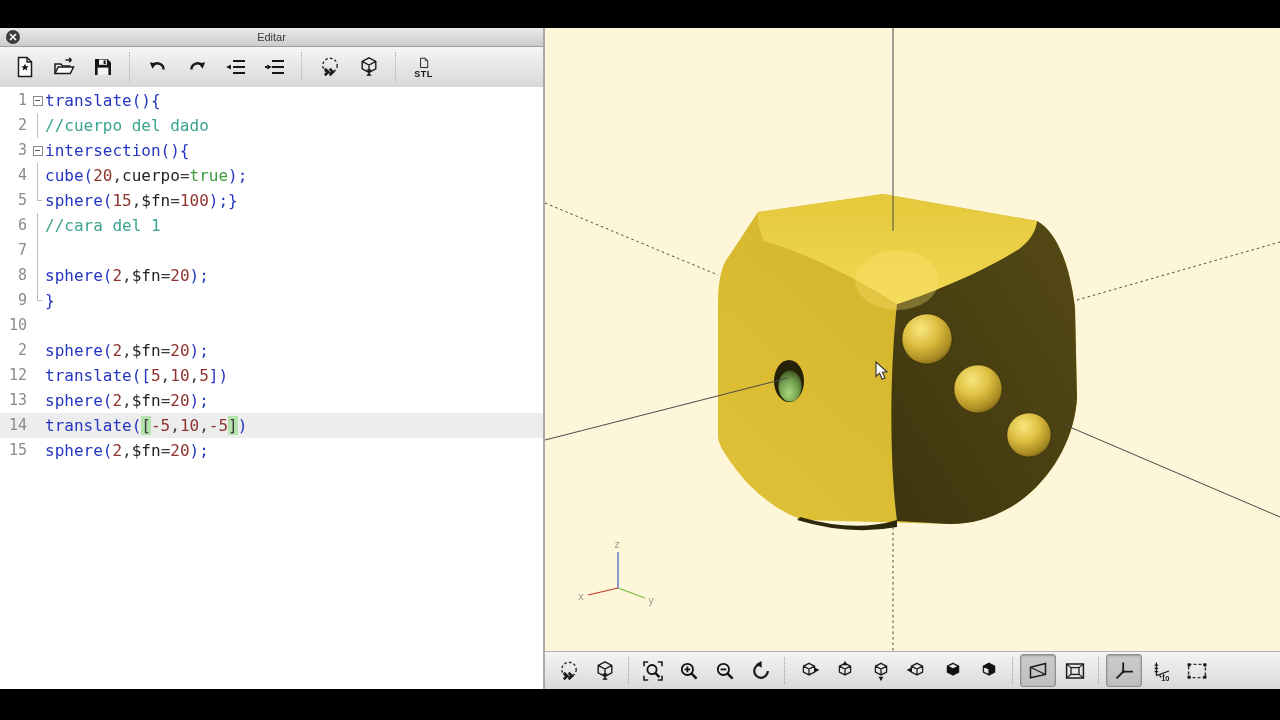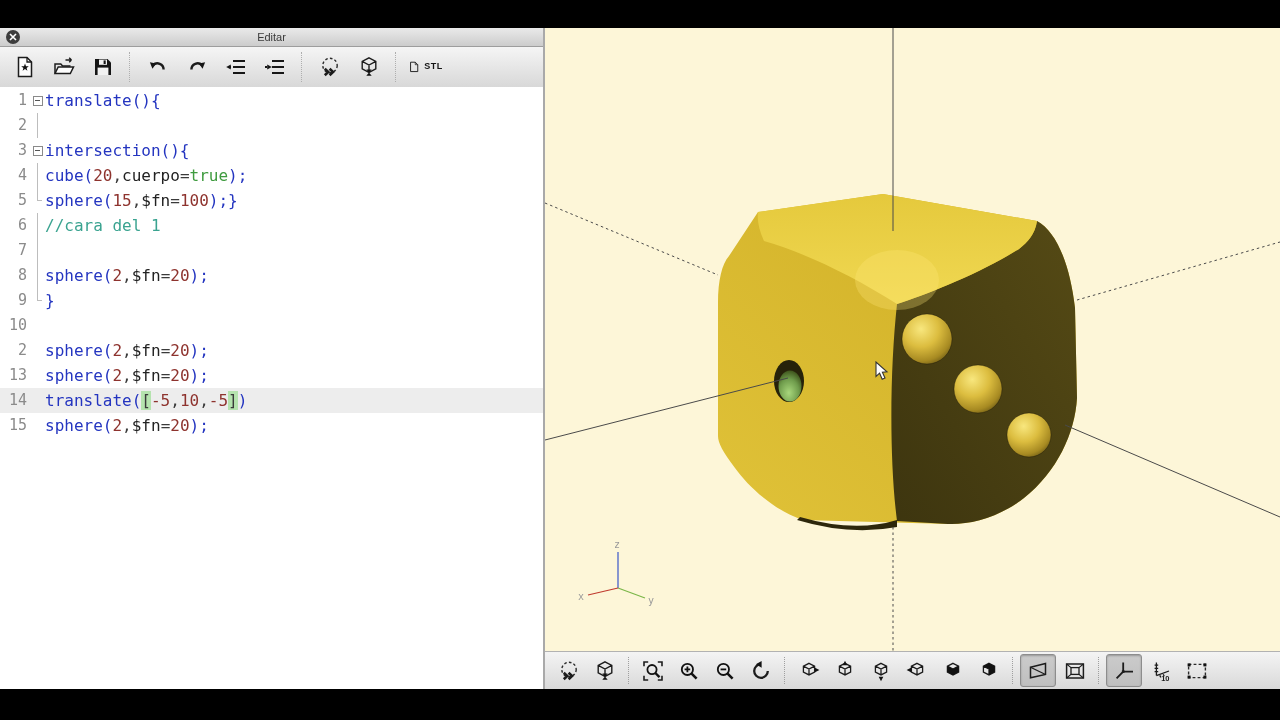--- a/index.html
+++ b/index.html
@@ -10,21 +10,21 @@
   .app{position:absolute;top:28px;left:0;width:1280px;height:661px;background:#fff}
 
   
   .left-panel{position:absolute;left:0;top:0;width:543px;height:661px;background:#e5e5e5}
   .titlebar{height:18px;background:linear-gradient(#eaeaea,#cccccc);border-bottom:1px solid #9d9d9d;
     position:relative;display:flex;align-items:center;justify-content:center;font-size:11px;color:#3a3a3a}
   .closebtn{position:absolute;left:6px;top:2px;width:14px;height:14px;border-radius:50%;background:#3d3d3d;
     display:flex;align-items:center;justify-content:center}
   .toolbar{height:40px;background:linear-gradient(#f5f5f5,#d8d8d8);border-bottom:1px solid #a3a3a3;
     display:flex;align-items:center;padding:0 5px}
-  .tbtn{width:39px;height:34px;display:flex;align-items:center;justify-content:center;border-radius:3px}
+  .tbtn{width:39px;height:34px;display:flex;flex-direction:column;align-items:center;justify-content:center;border-radius:3px}
   .tsep{width:1px;height:30px;border-left:1px dotted #aeaeae;margin:0 7px}
   .btn-label{font-size:9px;font-weight:bold;color:#141414;letter-spacing:.5px;margin-top:-2px;
     font-family:"Liberation Sans",sans-serif}
 
   .editor{position:absolute;left:0;top:59px;right:0;bottom:0;background:#fff;overflow:hidden;padding-top:1px}
   .cline{display:flex;height:25px;line-height:25px;font-family:"DejaVu Sans Mono",monospace;font-size:16px;white-space:pre}
   .cline.cur{background:var(--cur_line,#ededed)}
   .lnum{width:27px;text-align:right;padding-right:3px;color:var(--gutter,#8b8b8b);font-size:15px;flex:none}
   .fold{width:15px;flex:none;position:relative}
   .fold.box::before{content:"";position:absolute;left:3px;top:8px;width:8px;height:8px;border:1px solid #8a8a8a;background:#fff}
@@ -139,30 +139,31 @@
         <div class="tbtn">
           <svg width="20" height="15" viewBox="0 0 24 24">
             <path d="M6.5,3.5 h7.5 l4,4 v11 h-11.5 z" stroke="#1c1c1c" fill="none" stroke-width="1.5"></path>
             <path d="M14,3.5 v4 h4" stroke="#1c1c1c" fill="none" stroke-width="1.2"></path>
           </svg>
           <div class="btn-label">STL</div>
         </div>
       </div>
     <div class="editor" id="code-lines">
         <div class="cline"><span class="lnum">1</span><span class="fold box"></span><span class="codetext"><span class="tk-kw">translate</span><span class="tk-pb">(){</span></span></div>
-        <div class="cline"><span class="lnum">2</span><span class="fold line"></span></div>
+        <div class="cline"><span class="lnum">2</span><span class="fold line"></span><span class="codetext"><span class="tk-cmt">//cuerpo del dado</span></span></div>
         <div class="cline"><span class="lnum">3</span><span class="fold box"></span><span class="codetext"><span class="tk-kw">intersection</span><span class="tk-pb">(){</span></span></div>
         <div class="cline"><span class="lnum">4</span><span class="fold line"></span><span class="codetext"><span class="tk-kw">cube</span><span class="tk-pb">(</span><span class="tk-num">20</span><span class="tk-pd">,</span><span class="tk-id">cuerpo</span><span class="tk-pd">=</span><span class="tk-bool">true</span><span class="tk-pb">);</span></span></div>
         <div class="cline"><span class="lnum">5</span><span class="fold end"></span><span class="codetext"><span class="tk-kw">sphere</span><span class="tk-pb">(</span><span class="tk-num">15</span><span class="tk-pd">,</span><span class="tk-id">$fn</span><span class="tk-pd">=</span><span class="tk-num">100</span><span class="tk-pb">);}</span></span></div>
         <div class="cline"><span class="lnum">6</span><span class="fold line"></span><span class="codetext"><span class="tk-cmt">//cara del 1</span></span></div>
         <div class="cline"><span class="lnum">7</span><span class="fold line"></span></div>
         <div class="cline"><span class="lnum">8</span><span class="fold line"></span><span class="codetext"><span class="tk-kw">sphere</span><span class="tk-pb">(</span><span class="tk-num">2</span><span class="tk-pd">,</span><span class="tk-id">$fn</span><span class="tk-pd">=</span><span class="tk-num">20</span><span class="tk-pb">);</span></span></div>
         <div class="cline"><span class="lnum">9</span><span class="fold end"></span><span class="codetext"><span class="tk-pb">}</span></span></div>
         <div class="cline"><span class="lnum">10</span><span class="fold"></span></div>
         <div class="cline"><span class="lnum">2</span><span class="fold"></span><span class="codetext"><span class="tk-kw">sphere</span><span class="tk-pb">(</span><span class="tk-num">2</span><span class="tk-pd">,</span><span class="tk-id">$fn</span><span class="tk-pd">=</span><span class="tk-num">20</span><span class="tk-pb">);</span></span></div>
+        <div class="cline"><span class="lnum">12</span><span class="fold"></span><span class="codetext"><span class="tk-kw">translate</span><span class="tk-pb">([</span><span class="tk-num">5</span><span class="tk-pd">,</span><span class="tk-num">10</span><span class="tk-pd">,</span><span class="tk-num">5</span><span class="tk-pb">])</span></span></div>
         <div class="cline"><span class="lnum">13</span><span class="fold"></span><span class="codetext"><span class="tk-kw">sphere</span><span class="tk-pb">(</span><span class="tk-num">2</span><span class="tk-pd">,</span><span class="tk-id">$fn</span><span class="tk-pd">=</span><span class="tk-num">20</span><span class="tk-pb">);</span></span></div>
         <div class="cline cur"><span class="lnum">14</span><span class="fold"></span><span class="codetext"><span class="tk-kw">translate</span><span class="tk-pb">(</span><span class="tk-hb">[</span><span class="tk-num">-5</span><span class="tk-pd">,</span><span class="tk-num">10</span><span class="tk-pd">,</span><span class="tk-num">-5</span><span class="tk-hb">]</span><span class="tk-pb">)</span></span></div>
         <div class="cline"><span class="lnum">15</span><span class="fold"></span><span class="codetext"><span class="tk-kw">sphere</span><span class="tk-pb">(</span><span class="tk-num">2</span><span class="tk-pd">,</span><span class="tk-id">$fn</span><span class="tk-pd">=</span><span class="tk-num">20</span><span class="tk-pb">);</span></span></div>
       </div>
   </div>
 
   <div class="vsplit"></div>
 
   <div class="viewport">
     <svg class="scene" width="735" height="623" viewBox="0 0 735 623">

